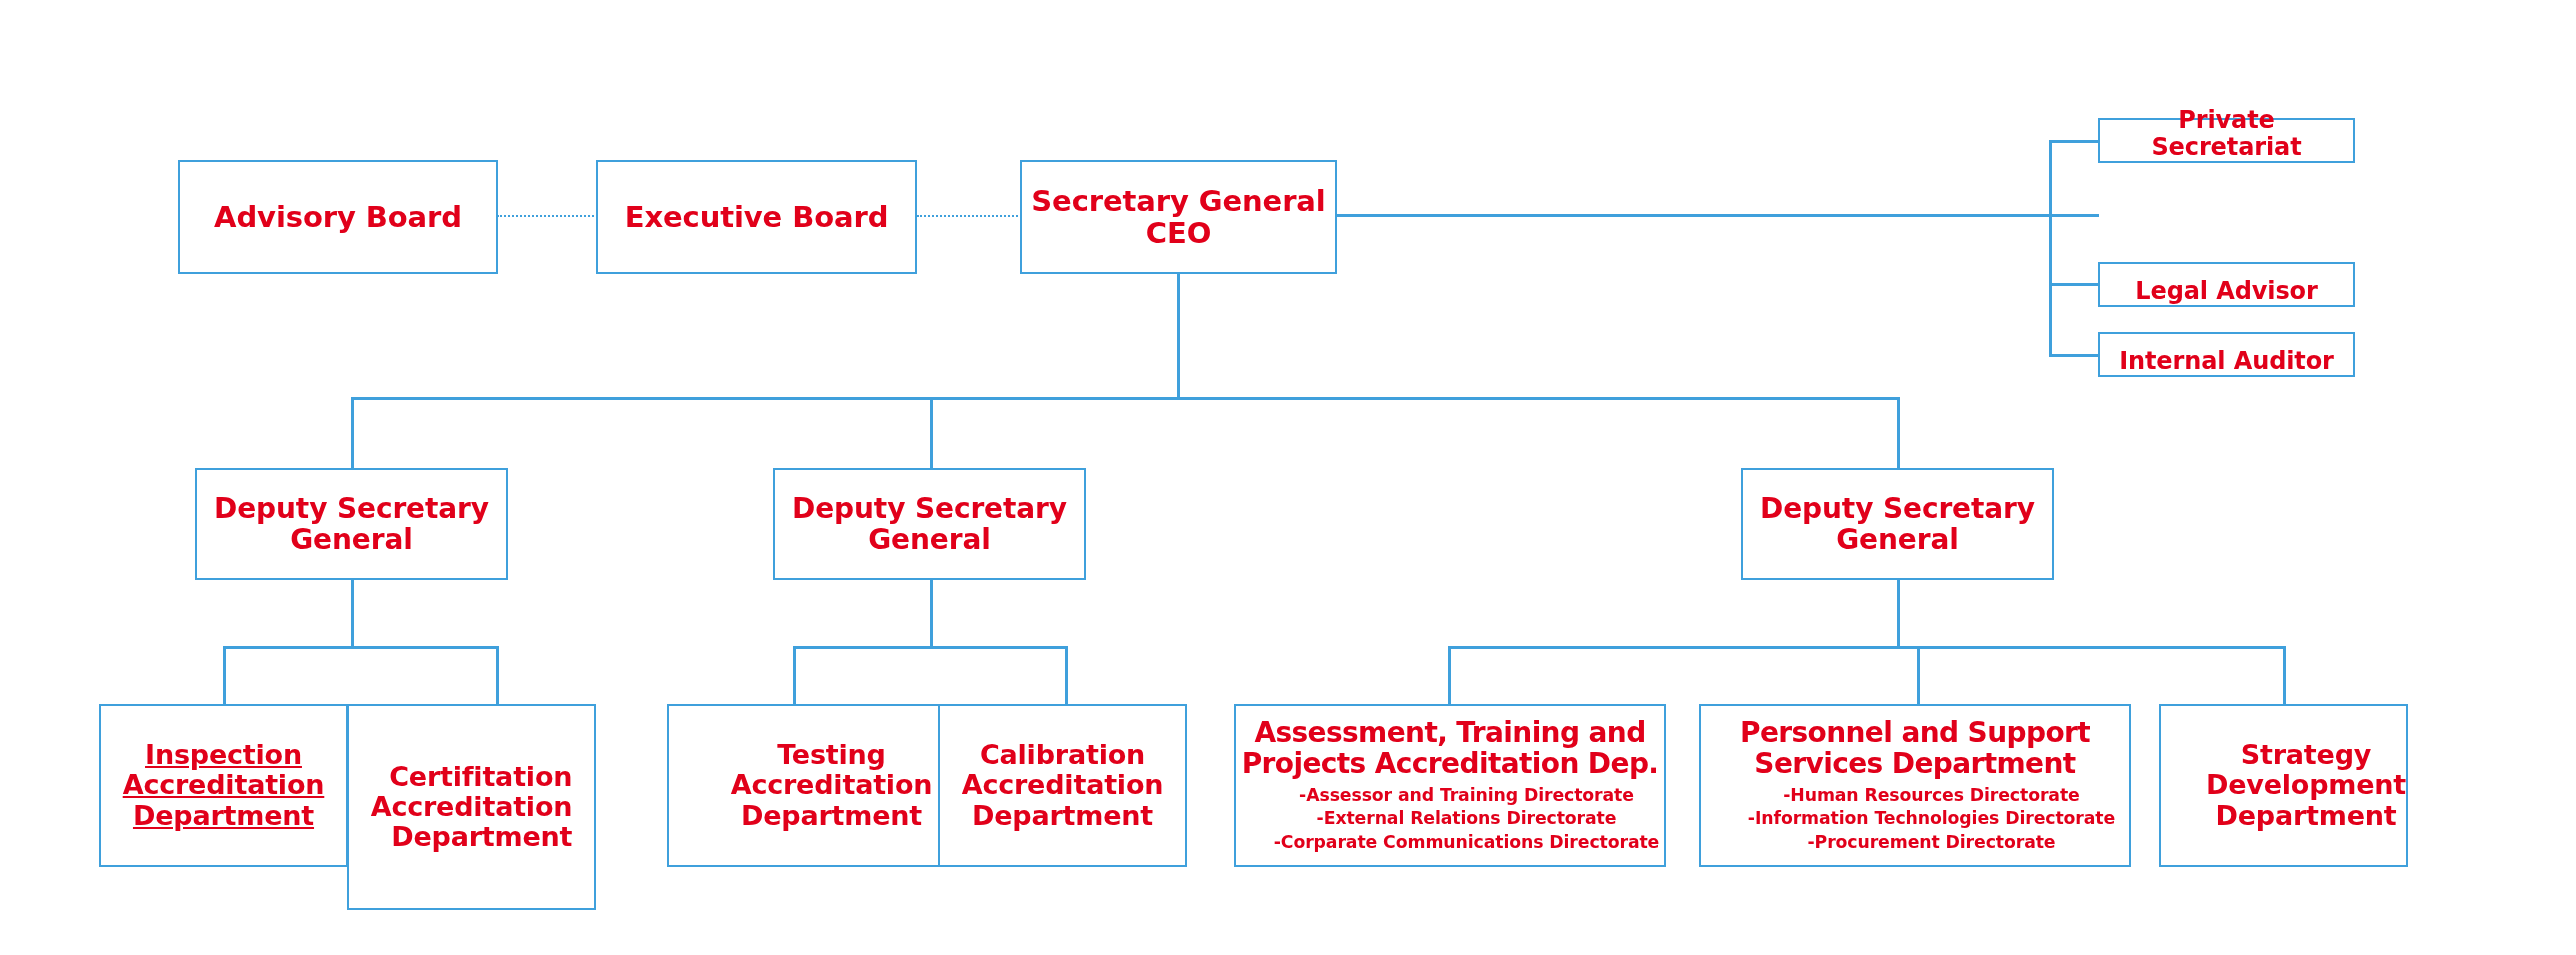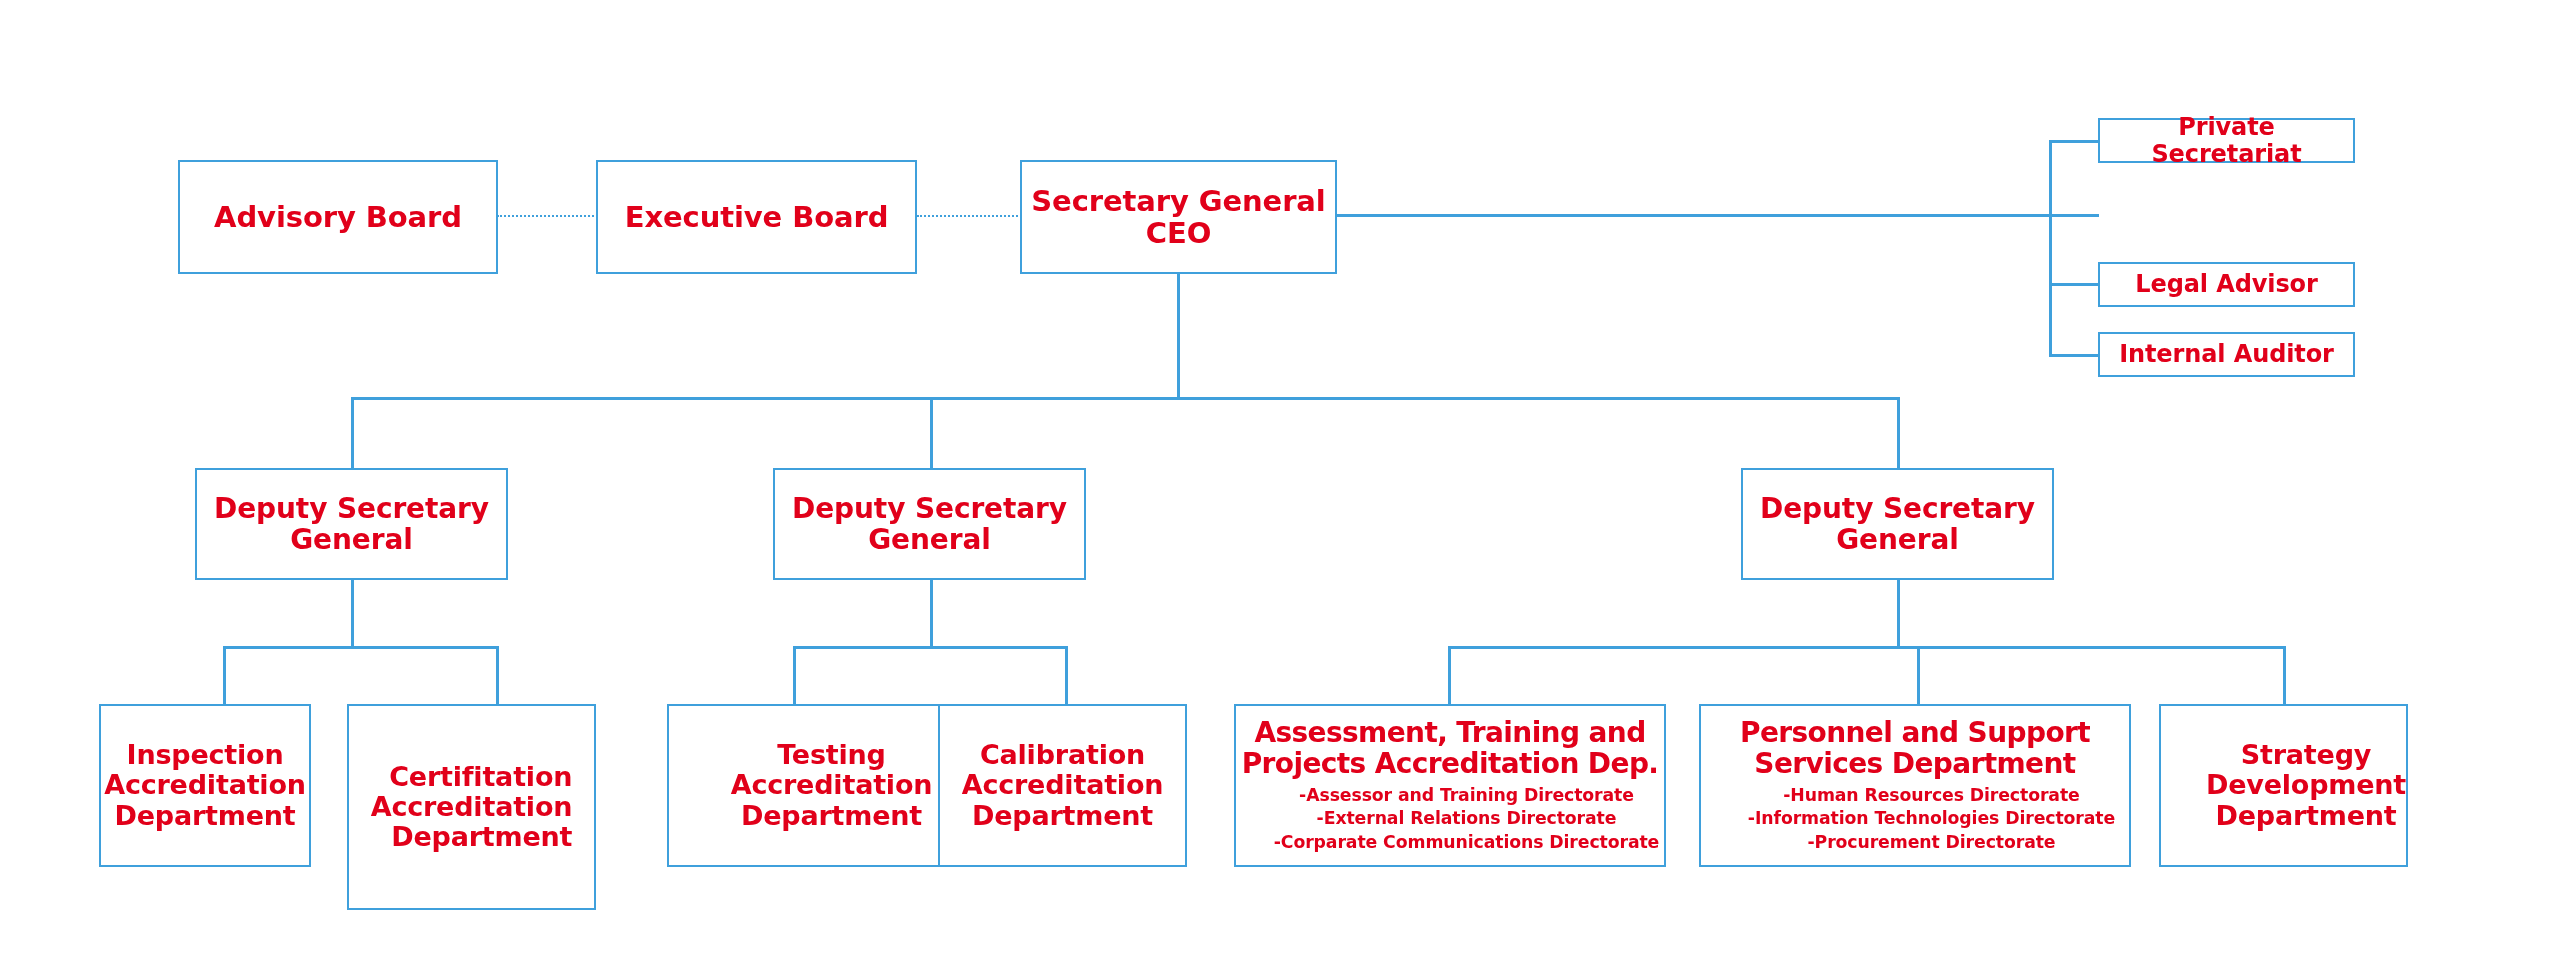--- a/index.html
+++ b/index.html
@@ -25,21 +25,21 @@
     color:#E1001A;
     font-weight:bold;
     line-height:1.12;
     z-index:5;
   }
   .node .ttl{display:block;white-space:pre-line;}
 
   
   .lvl1{font-size:29px;letter-spacing:-0.1px;}
   .lvl2{font-size:28px;letter-spacing:-0.1px;}
-  .staff{font-size:24px;letter-spacing:-0.1px;justify-content:center;}
+  .staff{font-size:24px;letter-spacing:-0.1px;justify-content:flex-end;}
   .dept{font-size:27px;letter-spacing:-0.2px;}
   .deptbig{font-size:28px;letter-spacing:-0.6px;}
   .sublist{
     font-size:17.3px;
     font-weight:bold;
     letter-spacing:-0.1px;
     line-height:1.36;
     margin-top:4.3px;
     white-space:pre-line;
     margin-left:33px;
@@ -129,21 +129,21 @@
   <div class="node lvl2" style="left:773px;top:468px;width:313px;height:112px;">
     <span class="ttl">Deputy Secretary
 General</span>
   </div>
 
   <div class="node lvl2" style="left:1741px;top:468px;width:313px;height:112px;">
     <span class="ttl">Deputy Secretary
 General</span>
   </div>
 
-  <div class="node dept" style="left:99px;top:704px;width:212px;height:163px;">
+  <div class="node dept" style="left:99px;top:704px;width:249px;height:163px;text-decoration:underline;">
     <span class="ttl">Inspection
 Accreditation
 Department</span>
   </div>
 
   <div class="node dept" style="left:347px;top:704px;width:249px;height:206px;text-align:right;">
     <span class="ttl">Certifitation
 Accreditation
 Department</span>
   </div>

